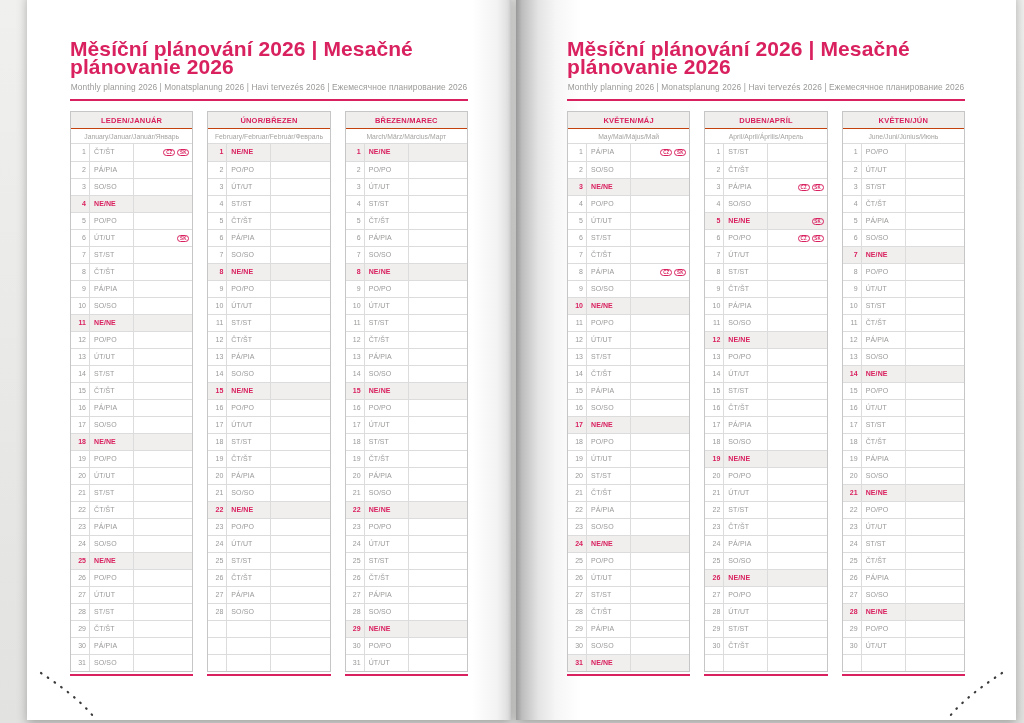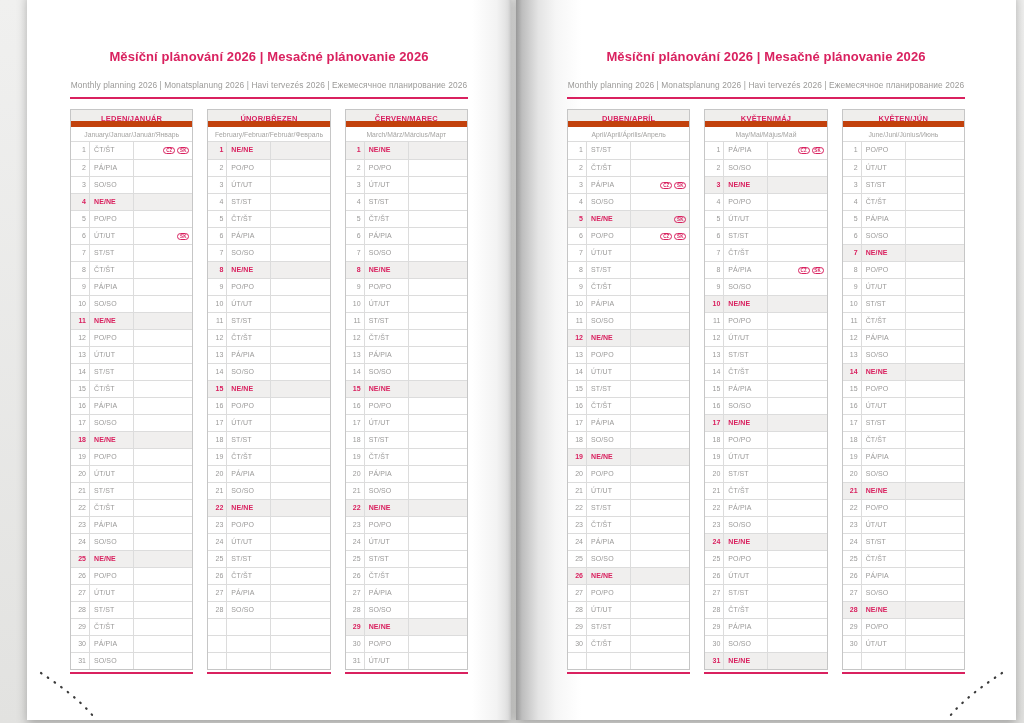--- a/index.html
+++ b/index.html
@@ -28,36 +28,36 @@
   }
   .page-right{
     left:516px;width:500px;
     background:linear-gradient(to right,#989898 0,#bdbdbd 1.2%,#e4e4e4 4.5%,#f6f6f6 8%,#ffffff 13%,#ffffff 100%);
   }
   .page-inner{
     width:398px;margin:0 auto;padding-top:48px;
   }
   .title{
     color:var(--accent);
-    font-size:13px;font-weight:bold;
-    text-align:center;line-height:18px;letter-spacing:0.1px;margin-top:8px;
+    font-size:21px;font-weight:bold;
+    text-align:left;line-height:18px;letter-spacing:0.1px;
   }
   .subtitle{
     color:#9b9a98;font-size:8.4px;text-align:center;
-    line-height:11px;margin-top:14px;letter-spacing:0.1px;
+    line-height:11px;margin-top:6px;letter-spacing:0.1px;
   }
   .rule{height:2px;background:var(--accent);margin-top:6px;}
   .months{display:flex;gap:14px;margin-top:10px;}
   .month-wrap{flex:1;min-width:0;}
   .month{border:1px solid var(--border);background:#fff;}
   .m-head{
     height:17px;line-height:17px;text-align:center;
     background:var(--header-bg);color:var(--accent);
     font-size:7.5px;font-weight:bold;letter-spacing:0.2px;
-    border-bottom:6px solid #c2410c;
+    border-bottom:1px solid #c2410c;
   }
   .m-sub{
     height:15px;line-height:15px;text-align:center;
     color:#a5a4a2;font-size:6.8px;
     border-bottom:1px solid var(--inner-border);
   }
   .day-row{display:flex;height:17px;border-top:1px solid var(--inner-border);font-size:7px;color:var(--day-text);}
   .day-row:first-child{border-top:none;}
   .day-row.sun{background:var(--sunday-bg);color:var(--accent);font-weight:bold;}
   .c-num{width:18px;text-align:right;padding-right:3px;line-height:16px;}
@@ -413,21 +413,21 @@
                   <div class="c-num"></div>
                   <div class="c-wd"></div>
                   <div class="c-note"></div>
                 </div>
               </div>
             </div>
             <div class="m-underline"></div>
           </div>
           <div class="month-wrap">
             <div class="month">
-              <div class="m-head">ČERVEN/MAREC</div>
+              <div class="m-head">BŘEZEN/MAREC</div>
               <div class="m-sub">March/März/Március/Март</div>
               <div class="m-grid">
                 <div class="day-row sun">
                   <div class="c-num">1</div>
                   <div class="c-wd">NE/NE</div>
                   <div class="c-note"></div>
                 </div>
                 <div class="day-row">
                   <div class="c-num">2</div>
                   <div class="c-wd">PO/PO</div>
@@ -590,354 +590,354 @@
   </div>
 
   <div class="page page-right">
     <div class="page-inner">
       <h1 class="title">Měsíční plánování 2026 | Mesačné plánovanie 2026</h1>
       <div class="subtitle">Monthly planning 2026 | Monatsplanung 2026 | Havi tervezés 2026 | Ежемесячное планирование 2026</div>
       <div class="rule"></div>
       <div class="months">
           <div class="month-wrap">
             <div class="month">
-              <div class="m-head">DUBEN/APRÍL</div>
-              <div class="m-sub">April/April/Április/Апрель</div>
+              <div class="m-head">KVĚTEN/MÁJ</div>
+              <div class="m-sub">May/Mai/Május/Май</div>
               <div class="m-grid">
                 <div class="day-row">
                   <div class="c-num">1</div>
-                  <div class="c-wd">ST/ST</div>
-                  <div class="c-note"></div>
-                </div>
-                <div class="day-row">
-                  <div class="c-num">2</div>
-                  <div class="c-wd">ČT/ŠT</div>
-                  <div class="c-note"></div>
-                </div>
-                <div class="day-row">
-                  <div class="c-num">3</div>
                   <div class="c-wd">PÁ/PIA</div>
                   <div class="c-note">
                     <div class="badge">CZ</div>
                     <div class="badge">SK</div>
                   </div>
                 </div>
                 <div class="day-row">
+                  <div class="c-num">2</div>
+                  <div class="c-wd">SO/SO</div>
+                  <div class="c-note"></div>
+                </div>
+                <div class="day-row sun">
+                  <div class="c-num">3</div>
+                  <div class="c-wd">NE/NE</div>
+                  <div class="c-note"></div>
+                </div>
+                <div class="day-row">
                   <div class="c-num">4</div>
-                  <div class="c-wd">SO/SO</div>
-                  <div class="c-note"></div>
-                </div>
-                <div class="day-row sun">
+                  <div class="c-wd">PO/PO</div>
+                  <div class="c-note"></div>
+                </div>
+                <div class="day-row">
                   <div class="c-num">5</div>
-                  <div class="c-wd">NE/NE</div>
-                  <div class="c-note">
-                    <div class="badge">SK</div>
-                  </div>
+                  <div class="c-wd">ÚT/UT</div>
+                  <div class="c-note"></div>
                 </div>
                 <div class="day-row">
                   <div class="c-num">6</div>
-                  <div class="c-wd">PO/PO</div>
+                  <div class="c-wd">ST/ST</div>
+                  <div class="c-note"></div>
+                </div>
+                <div class="day-row">
+                  <div class="c-num">7</div>
+                  <div class="c-wd">ČT/ŠT</div>
+                  <div class="c-note"></div>
+                </div>
+                <div class="day-row">
+                  <div class="c-num">8</div>
+                  <div class="c-wd">PÁ/PIA</div>
                   <div class="c-note">
                     <div class="badge">CZ</div>
                     <div class="badge">SK</div>
                   </div>
                 </div>
                 <div class="day-row">
-                  <div class="c-num">7</div>
-                  <div class="c-wd">ÚT/UT</div>
-                  <div class="c-note"></div>
-                </div>
-                <div class="day-row">
-                  <div class="c-num">8</div>
-                  <div class="c-wd">ST/ST</div>
-                  <div class="c-note"></div>
-                </div>
-                <div class="day-row">
                   <div class="c-num">9</div>
-                  <div class="c-wd">ČT/ŠT</div>
-                  <div class="c-note"></div>
-                </div>
-                <div class="day-row">
+                  <div class="c-wd">SO/SO</div>
+                  <div class="c-note"></div>
+                </div>
+                <div class="day-row sun">
                   <div class="c-num">10</div>
-                  <div class="c-wd">PÁ/PIA</div>
+                  <div class="c-wd">NE/NE</div>
                   <div class="c-note"></div>
                 </div>
                 <div class="day-row">
                   <div class="c-num">11</div>
-                  <div class="c-wd">SO/SO</div>
-                  <div class="c-note"></div>
-                </div>
-                <div class="day-row sun">
+                  <div class="c-wd">PO/PO</div>
+                  <div class="c-note"></div>
+                </div>
+                <div class="day-row">
                   <div class="c-num">12</div>
-                  <div class="c-wd">NE/NE</div>
+                  <div class="c-wd">ÚT/UT</div>
                   <div class="c-note"></div>
                 </div>
                 <div class="day-row">
                   <div class="c-num">13</div>
-                  <div class="c-wd">PO/PO</div>
+                  <div class="c-wd">ST/ST</div>
                   <div class="c-note"></div>
                 </div>
                 <div class="day-row">
                   <div class="c-num">14</div>
-                  <div class="c-wd">ÚT/UT</div>
+                  <div class="c-wd">ČT/ŠT</div>
                   <div class="c-note"></div>
                 </div>
                 <div class="day-row">
                   <div class="c-num">15</div>
-                  <div class="c-wd">ST/ST</div>
+                  <div class="c-wd">PÁ/PIA</div>
                   <div class="c-note"></div>
                 </div>
                 <div class="day-row">
                   <div class="c-num">16</div>
-                  <div class="c-wd">ČT/ŠT</div>
-                  <div class="c-note"></div>
-                </div>
-                <div class="day-row">
+                  <div class="c-wd">SO/SO</div>
+                  <div class="c-note"></div>
+                </div>
+                <div class="day-row sun">
                   <div class="c-num">17</div>
-                  <div class="c-wd">PÁ/PIA</div>
+                  <div class="c-wd">NE/NE</div>
                   <div class="c-note"></div>
                 </div>
                 <div class="day-row">
                   <div class="c-num">18</div>
-                  <div class="c-wd">SO/SO</div>
-                  <div class="c-note"></div>
-                </div>
-                <div class="day-row sun">
+                  <div class="c-wd">PO/PO</div>
+                  <div class="c-note"></div>
+                </div>
+                <div class="day-row">
                   <div class="c-num">19</div>
-                  <div class="c-wd">NE/NE</div>
+                  <div class="c-wd">ÚT/UT</div>
                   <div class="c-note"></div>
                 </div>
                 <div class="day-row">
                   <div class="c-num">20</div>
-                  <div class="c-wd">PO/PO</div>
+                  <div class="c-wd">ST/ST</div>
                   <div class="c-note"></div>
                 </div>
                 <div class="day-row">
                   <div class="c-num">21</div>
-                  <div class="c-wd">ÚT/UT</div>
+                  <div class="c-wd">ČT/ŠT</div>
                   <div class="c-note"></div>
                 </div>
                 <div class="day-row">
                   <div class="c-num">22</div>
-                  <div class="c-wd">ST/ST</div>
+                  <div class="c-wd">PÁ/PIA</div>
                   <div class="c-note"></div>
                 </div>
                 <div class="day-row">
                   <div class="c-num">23</div>
-                  <div class="c-wd">ČT/ŠT</div>
-                  <div class="c-note"></div>
-                </div>
-                <div class="day-row">
+                  <div class="c-wd">SO/SO</div>
+                  <div class="c-note"></div>
+                </div>
+                <div class="day-row sun">
                   <div class="c-num">24</div>
-                  <div class="c-wd">PÁ/PIA</div>
+                  <div class="c-wd">NE/NE</div>
                   <div class="c-note"></div>
                 </div>
                 <div class="day-row">
                   <div class="c-num">25</div>
-                  <div class="c-wd">SO/SO</div>
-                  <div class="c-note"></div>
-                </div>
-                <div class="day-row sun">
+                  <div class="c-wd">PO/PO</div>
+                  <div class="c-note"></div>
+                </div>
+                <div class="day-row">
                   <div class="c-num">26</div>
-                  <div class="c-wd">NE/NE</div>
+                  <div class="c-wd">ÚT/UT</div>
                   <div class="c-note"></div>
                 </div>
                 <div class="day-row">
                   <div class="c-num">27</div>
-                  <div class="c-wd">PO/PO</div>
+                  <div class="c-wd">ST/ST</div>
                   <div class="c-note"></div>
                 </div>
                 <div class="day-row">
                   <div class="c-num">28</div>
-                  <div class="c-wd">ÚT/UT</div>
+                  <div class="c-wd">ČT/ŠT</div>
                   <div class="c-note"></div>
                 </div>
                 <div class="day-row">
                   <div class="c-num">29</div>
-                  <div class="c-wd">ST/ST</div>
+                  <div class="c-wd">PÁ/PIA</div>
                   <div class="c-note"></div>
                 </div>
                 <div class="day-row">
                   <div class="c-num">30</div>
-                  <div class="c-wd">ČT/ŠT</div>
-                  <div class="c-note"></div>
-                </div>
-                <div class="day-row">
-                  <div class="c-num"></div>
-                  <div class="c-wd"></div>
+                  <div class="c-wd">SO/SO</div>
+                  <div class="c-note"></div>
+                </div>
+                <div class="day-row sun">
+                  <div class="c-num">31</div>
+                  <div class="c-wd">NE/NE</div>
                   <div class="c-note"></div>
                 </div>
               </div>
             </div>
             <div class="m-underline"></div>
           </div>
           <div class="month-wrap">
             <div class="month">
-              <div class="m-head">KVĚTEN/MÁJ</div>
-              <div class="m-sub">May/Mai/Május/Май</div>
+              <div class="m-head">DUBEN/APRÍL</div>
+              <div class="m-sub">April/April/Április/Апрель</div>
               <div class="m-grid">
                 <div class="day-row">
                   <div class="c-num">1</div>
+                  <div class="c-wd">ST/ST</div>
+                  <div class="c-note"></div>
+                </div>
+                <div class="day-row">
+                  <div class="c-num">2</div>
+                  <div class="c-wd">ČT/ŠT</div>
+                  <div class="c-note"></div>
+                </div>
+                <div class="day-row">
+                  <div class="c-num">3</div>
                   <div class="c-wd">PÁ/PIA</div>
                   <div class="c-note">
                     <div class="badge">CZ</div>
                     <div class="badge">SK</div>
                   </div>
                 </div>
                 <div class="day-row">
-                  <div class="c-num">2</div>
-                  <div class="c-wd">SO/SO</div>
-                  <div class="c-note"></div>
-                </div>
-                <div class="day-row sun">
-                  <div class="c-num">3</div>
-                  <div class="c-wd">NE/NE</div>
-                  <div class="c-note"></div>
-                </div>
-                <div class="day-row">
                   <div class="c-num">4</div>
-                  <div class="c-wd">PO/PO</div>
-                  <div class="c-note"></div>
-                </div>
-                <div class="day-row">
+                  <div class="c-wd">SO/SO</div>
+                  <div class="c-note"></div>
+                </div>
+                <div class="day-row sun">
                   <div class="c-num">5</div>
-                  <div class="c-wd">ÚT/UT</div>
-                  <div class="c-note"></div>
+                  <div class="c-wd">NE/NE</div>
+                  <div class="c-note">
+                    <div class="badge">SK</div>
+                  </div>
                 </div>
                 <div class="day-row">
                   <div class="c-num">6</div>
-                  <div class="c-wd">ST/ST</div>
-                  <div class="c-note"></div>
-                </div>
-                <div class="day-row">
-                  <div class="c-num">7</div>
-                  <div class="c-wd">ČT/ŠT</div>
-                  <div class="c-note"></div>
-                </div>
-                <div class="day-row">
-                  <div class="c-num">8</div>
-                  <div class="c-wd">PÁ/PIA</div>
+                  <div class="c-wd">PO/PO</div>
                   <div class="c-note">
                     <div class="badge">CZ</div>
                     <div class="badge">SK</div>
                   </div>
                 </div>
                 <div class="day-row">
+                  <div class="c-num">7</div>
+                  <div class="c-wd">ÚT/UT</div>
+                  <div class="c-note"></div>
+                </div>
+                <div class="day-row">
+                  <div class="c-num">8</div>
+                  <div class="c-wd">ST/ST</div>
+                  <div class="c-note"></div>
+                </div>
+                <div class="day-row">
                   <div class="c-num">9</div>
-                  <div class="c-wd">SO/SO</div>
-                  <div class="c-note"></div>
-                </div>
-                <div class="day-row sun">
+                  <div class="c-wd">ČT/ŠT</div>
+                  <div class="c-note"></div>
+                </div>
+                <div class="day-row">
                   <div class="c-num">10</div>
-                  <div class="c-wd">NE/NE</div>
+                  <div class="c-wd">PÁ/PIA</div>
                   <div class="c-note"></div>
                 </div>
                 <div class="day-row">
                   <div class="c-num">11</div>
-                  <div class="c-wd">PO/PO</div>
-                  <div class="c-note"></div>
-                </div>
-                <div class="day-row">
+                  <div class="c-wd">SO/SO</div>
+                  <div class="c-note"></div>
+                </div>
+                <div class="day-row sun">
                   <div class="c-num">12</div>
-                  <div class="c-wd">ÚT/UT</div>
+                  <div class="c-wd">NE/NE</div>
                   <div class="c-note"></div>
                 </div>
                 <div class="day-row">
                   <div class="c-num">13</div>
-                  <div class="c-wd">ST/ST</div>
+                  <div class="c-wd">PO/PO</div>
                   <div class="c-note"></div>
                 </div>
                 <div class="day-row">
                   <div class="c-num">14</div>
-                  <div class="c-wd">ČT/ŠT</div>
+                  <div class="c-wd">ÚT/UT</div>
                   <div class="c-note"></div>
                 </div>
                 <div class="day-row">
                   <div class="c-num">15</div>
-                  <div class="c-wd">PÁ/PIA</div>
+                  <div class="c-wd">ST/ST</div>
                   <div class="c-note"></div>
                 </div>
                 <div class="day-row">
                   <div class="c-num">16</div>
-                  <div class="c-wd">SO/SO</div>
-                  <div class="c-note"></div>
-                </div>
-                <div class="day-row sun">
+                  <div class="c-wd">ČT/ŠT</div>
+                  <div class="c-note"></div>
+                </div>
+                <div class="day-row">
                   <div class="c-num">17</div>
-                  <div class="c-wd">NE/NE</div>
+                  <div class="c-wd">PÁ/PIA</div>
                   <div class="c-note"></div>
                 </div>
                 <div class="day-row">
                   <div class="c-num">18</div>
-                  <div class="c-wd">PO/PO</div>
-                  <div class="c-note"></div>
-                </div>
-                <div class="day-row">
+                  <div class="c-wd">SO/SO</div>
+                  <div class="c-note"></div>
+                </div>
+                <div class="day-row sun">
                   <div class="c-num">19</div>
-                  <div class="c-wd">ÚT/UT</div>
+                  <div class="c-wd">NE/NE</div>
                   <div class="c-note"></div>
                 </div>
                 <div class="day-row">
                   <div class="c-num">20</div>
-                  <div class="c-wd">ST/ST</div>
+                  <div class="c-wd">PO/PO</div>
                   <div class="c-note"></div>
                 </div>
                 <div class="day-row">
                   <div class="c-num">21</div>
-                  <div class="c-wd">ČT/ŠT</div>
+                  <div class="c-wd">ÚT/UT</div>
                   <div class="c-note"></div>
                 </div>
                 <div class="day-row">
                   <div class="c-num">22</div>
-                  <div class="c-wd">PÁ/PIA</div>
+                  <div class="c-wd">ST/ST</div>
                   <div class="c-note"></div>
                 </div>
                 <div class="day-row">
                   <div class="c-num">23</div>
-                  <div class="c-wd">SO/SO</div>
-                  <div class="c-note"></div>
-                </div>
-                <div class="day-row sun">
+                  <div class="c-wd">ČT/ŠT</div>
+                  <div class="c-note"></div>
+                </div>
+                <div class="day-row">
                   <div class="c-num">24</div>
-                  <div class="c-wd">NE/NE</div>
+                  <div class="c-wd">PÁ/PIA</div>
                   <div class="c-note"></div>
                 </div>
                 <div class="day-row">
                   <div class="c-num">25</div>
-                  <div class="c-wd">PO/PO</div>
-                  <div class="c-note"></div>
-                </div>
-                <div class="day-row">
+                  <div class="c-wd">SO/SO</div>
+                  <div class="c-note"></div>
+                </div>
+                <div class="day-row sun">
                   <div class="c-num">26</div>
-                  <div class="c-wd">ÚT/UT</div>
+                  <div class="c-wd">NE/NE</div>
                   <div class="c-note"></div>
                 </div>
                 <div class="day-row">
                   <div class="c-num">27</div>
-                  <div class="c-wd">ST/ST</div>
+                  <div class="c-wd">PO/PO</div>
                   <div class="c-note"></div>
                 </div>
                 <div class="day-row">
                   <div class="c-num">28</div>
-                  <div class="c-wd">ČT/ŠT</div>
+                  <div class="c-wd">ÚT/UT</div>
                   <div class="c-note"></div>
                 </div>
                 <div class="day-row">
                   <div class="c-num">29</div>
-                  <div class="c-wd">PÁ/PIA</div>
+                  <div class="c-wd">ST/ST</div>
                   <div class="c-note"></div>
                 </div>
                 <div class="day-row">
                   <div class="c-num">30</div>
-                  <div class="c-wd">SO/SO</div>
-                  <div class="c-note"></div>
-                </div>
-                <div class="day-row sun">
-                  <div class="c-num">31</div>
-                  <div class="c-wd">NE/NE</div>
+                  <div class="c-wd">ČT/ŠT</div>
+                  <div class="c-note"></div>
+                </div>
+                <div class="day-row">
+                  <div class="c-num"></div>
+                  <div class="c-wd"></div>
                   <div class="c-note"></div>
                 </div>
               </div>
             </div>
             <div class="m-underline"></div>
           </div>
           <div class="month-wrap">
             <div class="month">
               <div class="m-head">KVĚTEN/JÚN</div>
               <div class="m-sub">June/Juni/Június/Июнь</div>

